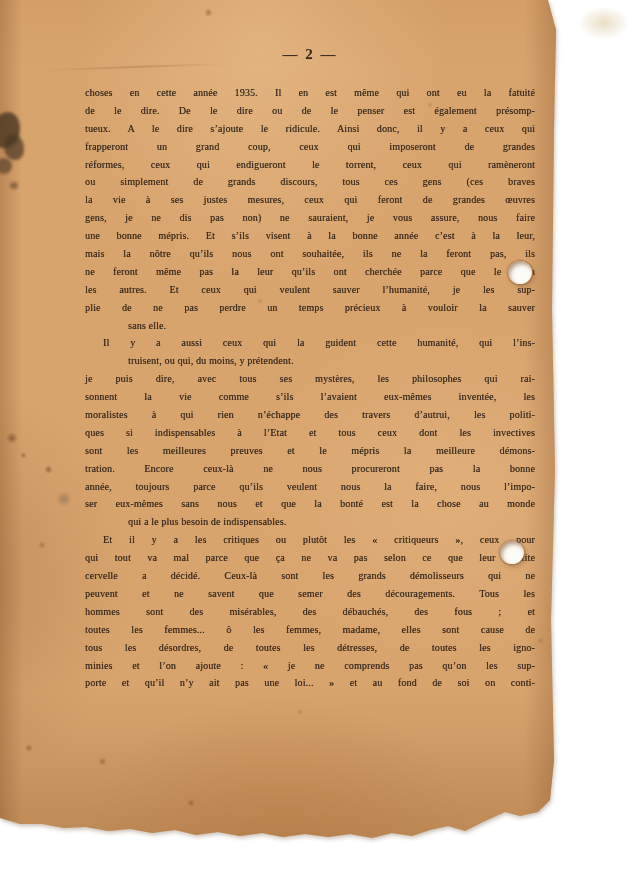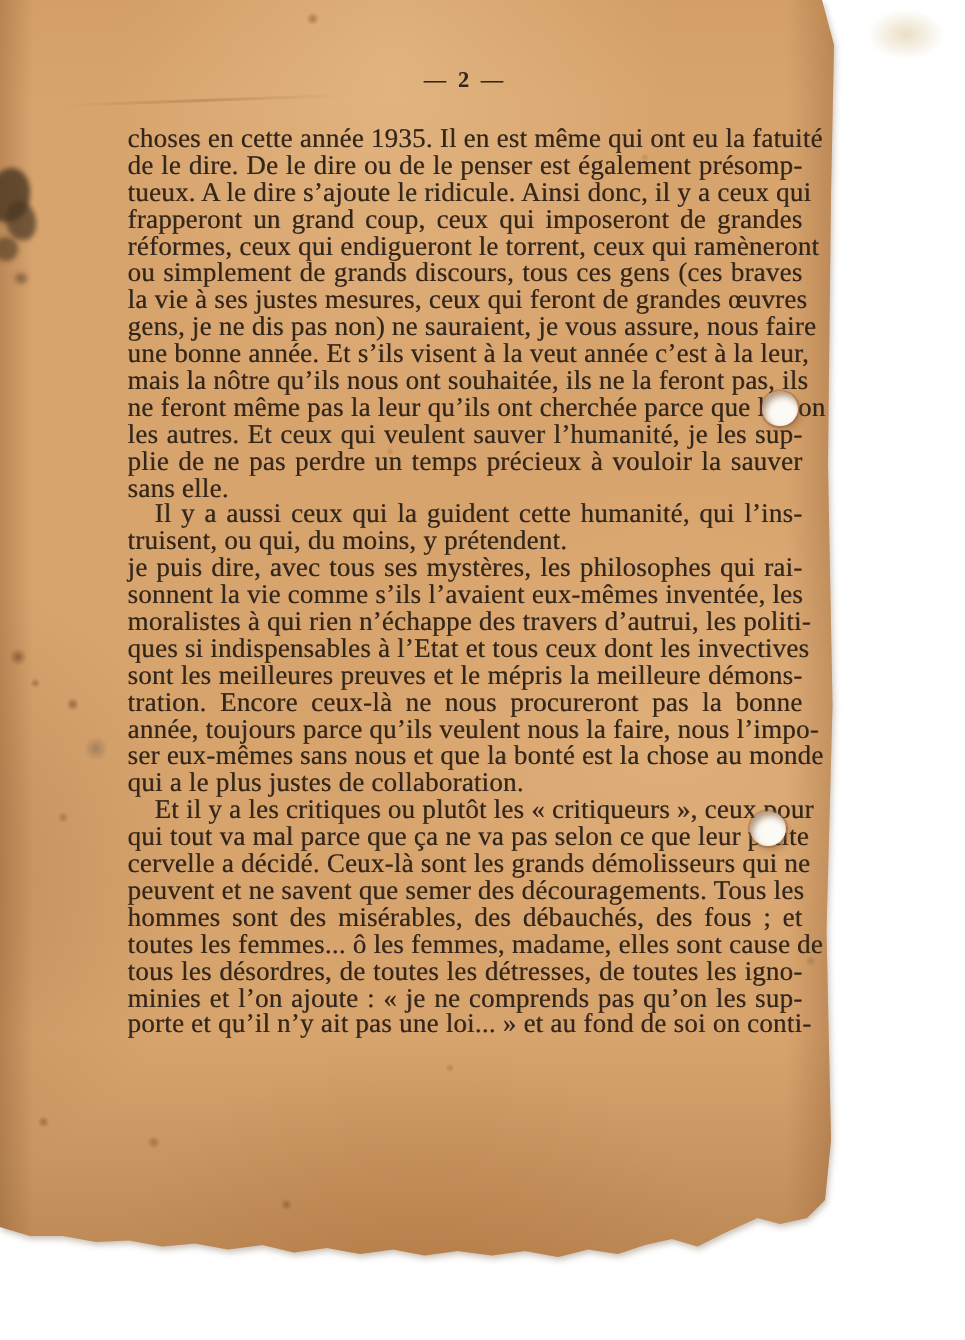--- a/index.html
+++ b/index.html
@@ -79,29 +79,29 @@
   #hole-1 { left:508px; top:261px; }
   #hole-2 { left:500px; top:541px; }
   
   #page-number {
     position:absolute; left:85px; top:46px; width:450px;
     text-align:center; font-size:15px; font-weight:bold;
     color:#32251a; letter-spacing:2px;
   }
   #page-text {
     position:absolute; left:85px; top:84px; width:450px;
-    font-size:18px; color:#32251a; letter-spacing:.15px;
+    font-size:10px; color:#32251a; letter-spacing:.15px;
     text-shadow:.35px .2px 0 rgba(50,37,26,.55);
   }
   .line {
     height:17.9px; line-height:17.9px;
     text-align:justify; text-align-last:justify;
     white-space:nowrap; overflow:visible;
   }
-  .line.para-end { text-align-last:left; }
+  .line.para-end { text-align-last:left;margin-left:43px; }
   .line.indent { text-indent:18px; }
 </style>
 </head>
 <body>
 
 <div id="canvas">
   <div id="offpaper-stain"></div>
 
   <div id="paper-wrap">
     <div id="paper">
@@ -115,37 +115,37 @@
 
       <div id="page-text">
           <div class="line">choses en cette année 1935. Il en est même qui ont eu la fatuité</div>
           <div class="line">de le dire. De le dire ou de le penser est également présomp-</div>
           <div class="line">tueux. A le dire s’ajoute le ridicule. Ainsi donc, il y a ceux qui</div>
           <div class="line">frapperont un grand coup, ceux qui imposeront de grandes</div>
           <div class="line">réformes, ceux qui endigueront le torrent, ceux qui ramèneront</div>
           <div class="line">ou simplement de grands discours, tous ces gens (ces braves</div>
           <div class="line">la vie à ses justes mesures, ceux qui feront de grandes œuvres</div>
           <div class="line">gens, je ne dis pas non) ne sauraient, je vous assure, nous faire</div>
-          <div class="line">une bonne année. Et s’ils visent à la veut année c’est à la leur,</div>
+          <div class="line">une bonne mépris. Et s’ils visent à la bonne année c’est à la leur,</div>
           <div class="line">mais la nôtre qu’ils nous ont souhaitée, ils ne la feront pas, ils</div>
           <div class="line">ne feront même pas la leur qu’ils ont cherchée parce que le bon</div>
           <div class="line">les autres. Et ceux qui veulent sauver l’humanité, je les sup-</div>
           <div class="line">plie de ne pas perdre un temps précieux à vouloir la sauver</div>
           <div class="line para-end">sans elle.</div>
           <div class="line indent">Il y a aussi ceux qui la guident cette humanité, qui l’ins-</div>
           <div class="line para-end">truisent, ou qui, du moins, y prétendent.</div>
           <div class="line">je puis dire, avec tous ses mystères, les philosophes qui rai-</div>
           <div class="line">sonnent la vie comme s’ils l’avaient eux-mêmes inventée, les</div>
           <div class="line">moralistes à qui rien n’échappe des travers d’autrui, les politi-</div>
           <div class="line">ques si indispensables à l’Etat et tous ceux dont les invectives</div>
           <div class="line">sont les meilleures preuves et le mépris la meilleure démons-</div>
           <div class="line">tration. Encore ceux-là ne nous procureront pas la bonne</div>
           <div class="line">année, toujours parce qu’ils veulent nous la faire, nous l’impo-</div>
           <div class="line">ser eux-mêmes sans nous et que la bonté est la chose au monde</div>
-          <div class="line para-end">qui a le plus justes de collaboration.</div>
+          <div class="line para-end">qui a le plus besoin de indispensables.</div>
           <div class="line indent">Et il y a les critiques ou plutôt les « critiqueurs », ceux pour</div>
           <div class="line">qui tout va mal parce que ça ne va pas selon ce que leur petite</div>
           <div class="line">cervelle a décidé. Ceux-là sont les grands démolisseurs qui ne</div>
           <div class="line">peuvent et ne savent que semer des découragements. Tous les</div>
           <div class="line">hommes sont des misérables, des débauchés, des fous ; et</div>
           <div class="line">toutes les femmes... ô les femmes, madame, elles sont cause de</div>
           <div class="line">tous les désordres, de toutes les détresses, de toutes les igno-</div>
           <div class="line">minies et l’on ajoute : « je ne comprends pas qu’on les sup-</div>
           <div class="line">porte et qu’il n’y ait pas une loi... » et au fond de soi on conti-</div>
         </div>

